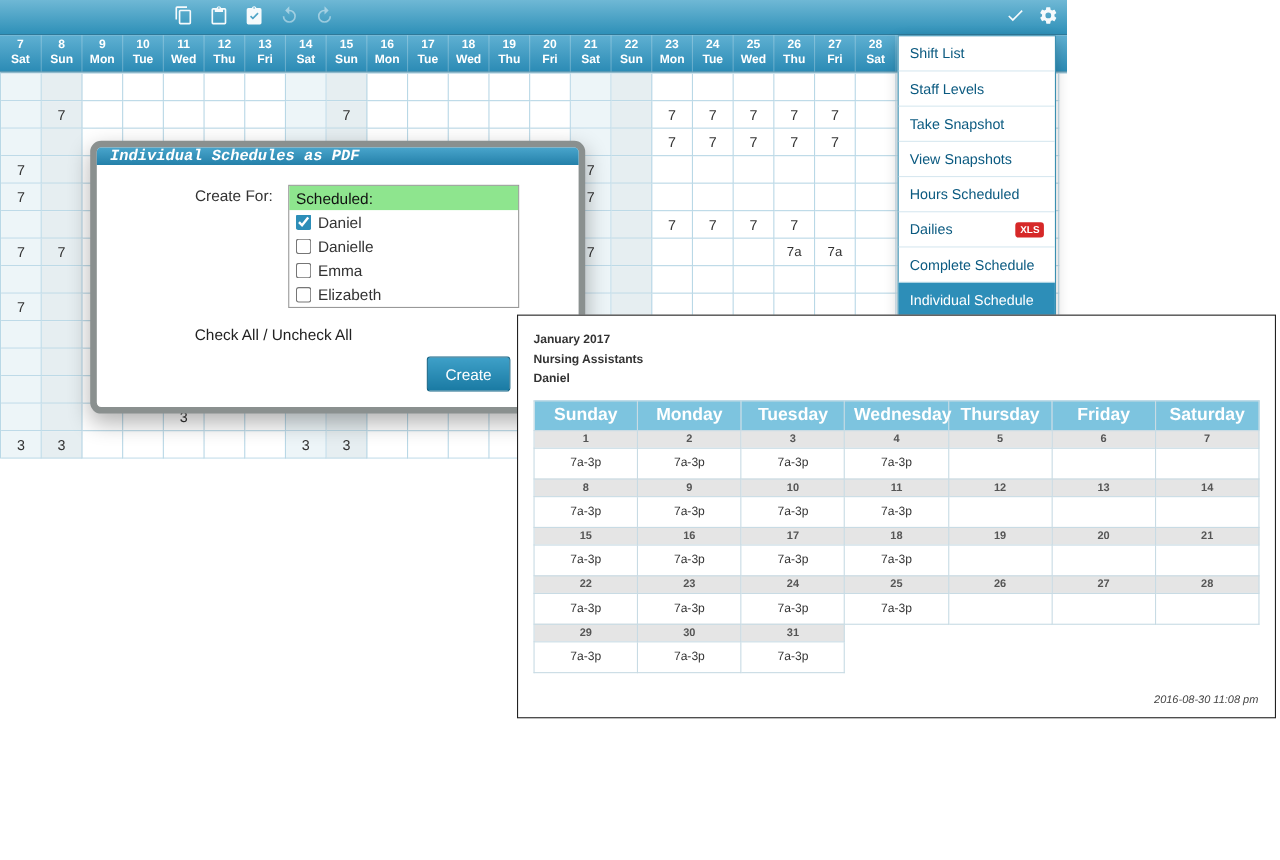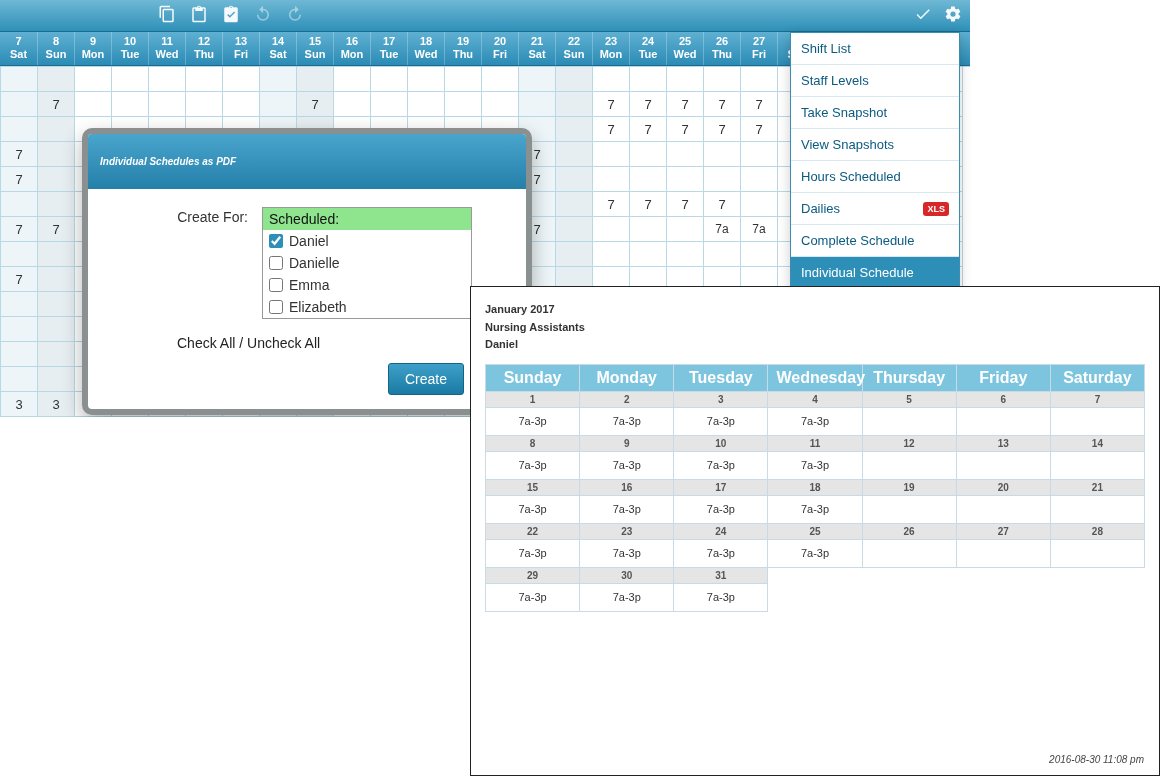--- a/index.html
+++ b/index.html
@@ -37,21 +37,21 @@
     width:37px; height:25px; border-right:1px solid #b9d8e6; border-bottom:1px solid #b9d8e6;
     font-size:13px; display:flex; align-items:center; justify-content:center;
     color:#333;
   }
   .grid-row .cell.alt { background:#edf5f8; }
   .grid-row .cell.sun { background:#e6eef1; }
   .grid-row .cell.text { font-size:12px; }
 
   
   .dropdown {
-    position:absolute; top:32px; right:10px; width:170px;
+    position:absolute; top:32px; right:10px; width:144px;
     background:#fff; border:1px solid #3a8fb1;
     box-shadow:0 4px 12px rgba(0,0,0,.2); z-index:20;
   }
   .dropdown .item {
     padding:8px 10px; font-size:13px; color:#0b5a80;
     border-bottom:1px solid #d8e8f0; display:flex; align-items:center; gap:6px;
     cursor:pointer;
   }
   .dropdown .item.selected { background:#2d8eb8; color:#fff; }
   .dropdown .badge {
@@ -64,39 +64,39 @@
   .modal-wrap {
     position:absolute; top:128px; left:82px; width:450px;
     z-index:15;
   }
   .modal {
     border:6px solid #8a908f; border-radius:10px; background:#fff;
     box-shadow:0 8px 20px rgba(0,0,0,.3);
   }
   .modal-header {
     background: linear-gradient(#49a5cc,#2480a9);
-    color:#fff; font-size:10px; font-weight:bold; font-style:italic;
-    padding:22px 12px; border-top-left-radius:4px; border-top-right-radius:4px;
+    color:#fff; font-size:14px; font-weight:bold; font-style:italic;
+    padding:0 12px; border-top-left-radius:4px; border-top-right-radius:4px;font-family:Liberation Mono, monospace;
   }
   .modal-body { padding:18px 20px 14px 20px; display:flex; gap:14px; }
   .modal-body .label { width:140px; text-align:right; font-size:14px; color:#333; padding-top:2px;}
   .select-box { border:1px solid #999; width:210px; font-size:14px; }
   .select-box .header { background:#8ee58e; padding:3px 6px; font-weight:normal; color:#111; }
   .select-box .optrow { display:flex; align-items:center; gap:6px; padding:3px 6px; }
   .select-box input[type=checkbox]{ width:14px; height:14px; accent-color:#2d8eb8; }
   .modal .check-text { text-align:left; padding-left:89px; font-size:14px; color:#222; margin-top:2px; margin-bottom:12px;}
   .modal-footer { display:flex; justify-content:flex-end; gap:8px; padding:0 16px 14px 16px; }
   .btn {
     background: linear-gradient(#3ea0c8,#1a7aa3); color:#fff; border:1px solid #156485;
     padding:7px 16px; font-size:14px; border-radius:3px; cursor:pointer;
   }
 
   
   .pdf {
-    position:absolute; top:286px; left:470px; width:690px; height:490px;
+    position:absolute; top:286px; left:470px; width:690px; height:367px;
     border:1px solid #222; background:#fff; z-index:30; padding:14px 14px 8px 14px;
     font-size:11px;
   }
   .pdf .meta { font-size:11px; font-weight:bold; line-height:1.6; margin-bottom:10px; }
   .pdf table { width:100%; border-collapse:collapse; table-layout:fixed; }
   .pdf th, .pdf td { border:1px solid #c8dbe4; text-align:center; padding:0; }
   .pdf th { background:#7dc4df; color:#fff; font-size:16px; font-weight:bold; padding:4px 8px; }
   .pdf .dnum { background:#e5e5e5; font-size:10px; font-weight:bold; color:#555; padding:2px 0;}
   .pdf .shift { font-size:11px; padding:6px 0; height:28px; }
   .pdf .footer { position:absolute; bottom:10px; left:0; right:15px; text-align:right; font-style:italic; font-size:10px; color:#444;}

